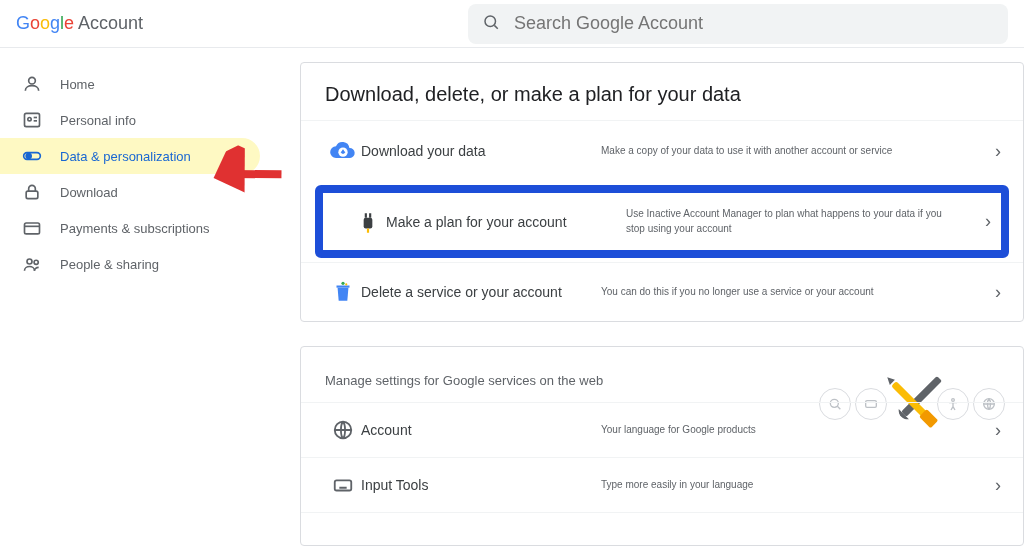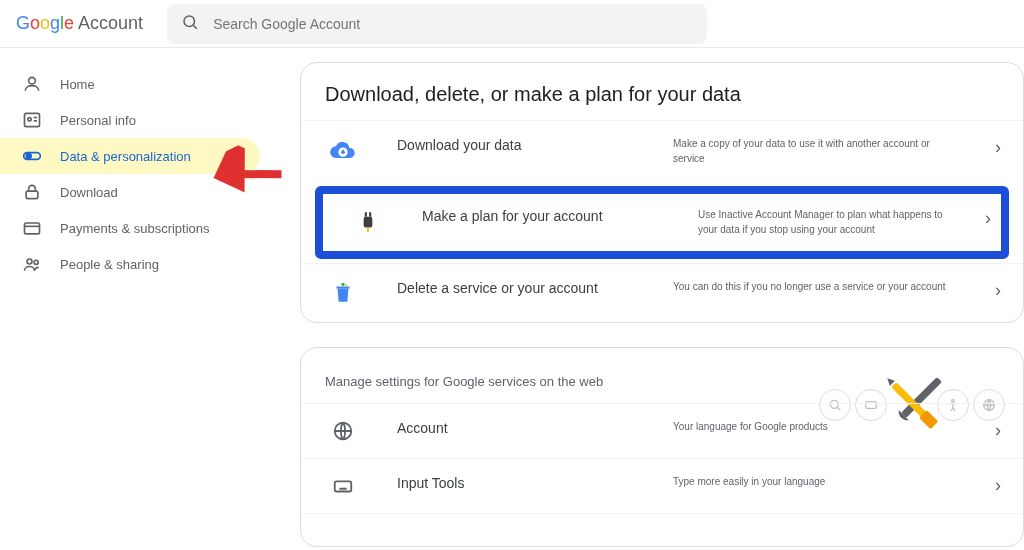--- a/index.html
+++ b/index.html
@@ -1,39 +1,39 @@
 <!DOCTYPE html>
 <html><head>
 <meta charset="utf-8">
 <style>
   * { box-sizing: border-box; margin: 0; padding: 0; }
   body { font-family: Arial, "Helvetica Neue", sans-serif; color: #3c4043; background: #fff; width: 1024px; }
 
-  .header { display: flex; align-items: center; height: 48px; padding: 0 16px; border-bottom: 1px solid #e8eaed; }
+  .header { display: flex; align-items: center; height: 48px; padding: 0 16px; border-bottom: 1px solid #e8eaed; justify-content: space-between; }
   .brand { display: flex; align-items: baseline; gap: 4px; font-size: 18px; }
   .logo-text { font-weight: 500; }
   .g-b { color:#4285F4 } .g-r { color:#EA4335 } .g-y { color:#FBBC05 } .g-g { color:#34A853 }
   .brand-sub { color:#5f6368; font-size: 18px; }
   .search-box { display:flex; align-items:center; margin-left: 24px; background:#f1f3f4; border-radius: 8px; height: 40px; width: 540px; padding: 0 14px; }
-  .search-box input { border:none; background:transparent; outline:none; font-size:14px; color:#5f6368; width:100%; margin-left:14px; }
+  .search-box input { border:none; background:transparent; outline:none; font-size:18px; color:#5f6368; width:100%; margin-left:14px; }
 
   .layout { display:flex; }
   .sidebar { width: 260px; padding-top: 18px; }
   .nav-item { display:flex; align-items:center; gap: 18px; padding: 8px 12px 8px 22px; font-size:13px; color:#5f6368; border-radius: 0 22px 22px 0; cursor:pointer; height: 36px; }
   .nav-item.active { background:#fef9c3; color:#1967d2; }
   .nav-item .icon { width:20px; height:20px; display:flex; align-items:center; justify-content:center; color:#5f6368; }
   .nav-item.active .icon { color:#1967d2; }
 
   .main { flex:1; padding: 14px 0 24px 40px; position:relative; }
-  .card { border:1px solid #dadce0; border-radius: 17px; background:#fff; margin-bottom: 24px; overflow:hidden; position:relative; }
+  .card { border:1px solid #dadce0; border-radius: 4px; background:#fff; margin-bottom: 24px; overflow:hidden; position:relative; }
   .card-head { padding: 20px 24px 14px; }
   .card-title { font-size: 20px; color:#202124; font-weight:400; }
   .card-sub { font-size: 13px; color:#5f6368; margin-top:6px; }
 
-  .row { display:flex; align-items:flex-start; padding: 16px 24px; border-top:1px solid #f1f3f4; cursor:pointer; position:relative;gap:36px;}
+  .row { display:flex; align-items:center; padding: 16px 24px; border-top:1px solid #f1f3f4; cursor:pointer; position:relative;}
   .row:first-of-type { border-top:none; }
   .row-ico { width:36px; display:flex; align-items:center; justify-content:center; }
   .row-label { width: 240px; font-size:14px; color:#3c4043; }
   .row-desc { flex:1; font-size:10px; color:#5f6368; line-height:1.45; padding-right: 40px;}
   .chev { color:#5f6368; font-size:18px; position:absolute; right:22px; }
 
   .row.highlight { border:8px solid #1d4ed8; border-radius:6px; margin: 4px 14px; padding: 14px 10px 14px 27px; }
   .row.highlight .chev { right: 10px; }
 
   .arrow-annot { position:absolute; left: 218px; top: 106px; transform: rotate(25deg); z-index: 5;}

